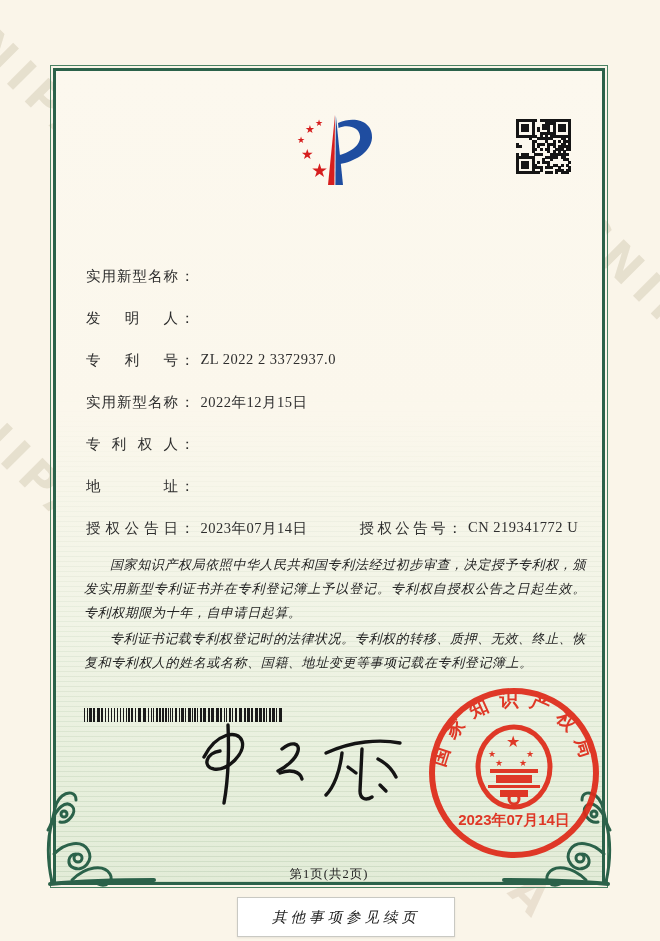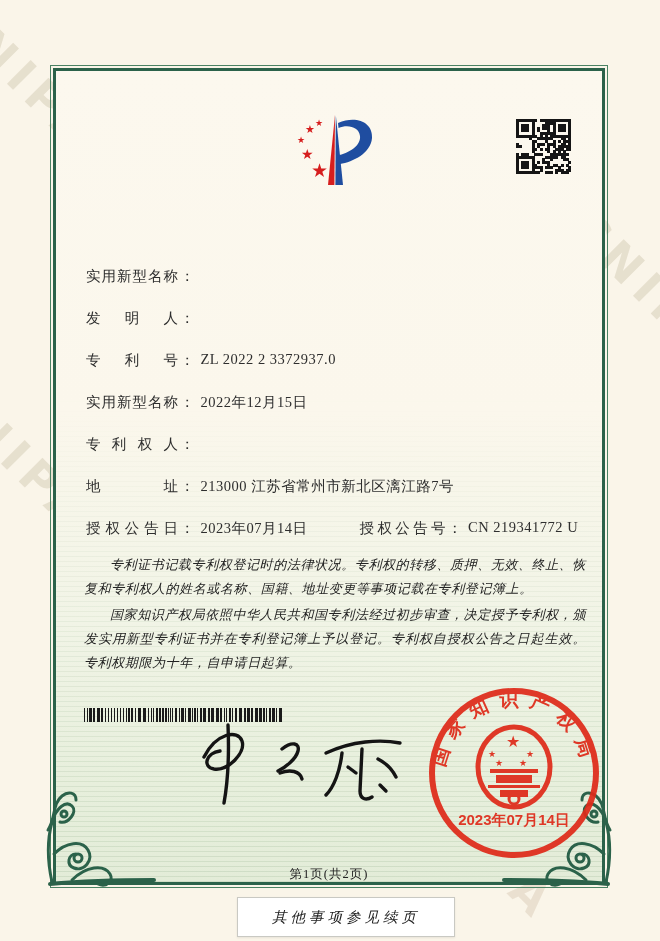--- a/index.html
+++ b/index.html
@@ -386,37 +386,36 @@
           <span class="colon">：</span>
           <span class="val">2022年12月15日</span>
       </div>
       <div class="frow">
         <span class="lbl">专利权人</span>
           <span class="colon">：</span>
       </div>
       <div class="frow">
         <span class="lbl">地址</span>
           <span class="colon">：</span>
-          <span class="val">213000 江苏省常州市新北区漓江路7号</span>
       </div>
       <div class="frow">
         <span class="lbl">授权公告日</span>
           <span class="colon">：</span>
           <span class="val">2023年07月14日</span>
         <span class="grant2">
           <span class="lbl" style="width:86px">授权公告号</span>
             <span class="colon">：</span>
             <span class="val">CN 219341772 U</span>
         </span>
       </div>
     </div>
 
     <div class="legal">
+      <p>国家知识产权局依照中华人民共和国专利法经过初步审查，决定授予专利权，颁发实用新型专利证书并在专利登记簿上予以登记。专利权自授权公告之日起生效。专利权期限为十年，自申请日起算。</p>
       <p>专利证书记载专利权登记时的法律状况。专利权的转移、质押、无效、终止、恢复和专利权人的姓名或名称、国籍、地址变更等事项记载在专利登记簿上。</p>
-      <p>国家知识产权局依照中华人民共和国专利法经过初步审查，决定授予专利权，颁发实用新型专利证书并在专利登记簿上予以登记。专利权自授权公告之日起生效。专利权期限为十年，自申请日起算。</p>
     </div>
 
     <div class="barcode">
         <div style="position: absolute; left: 0px; top: 0px; width: 1px; height: 100%; background: rgb(26, 26, 26);"></div>
         <div style="position: absolute; left: 3px; top: 0px; width: 1px; height: 100%; background: rgb(26, 26, 26);"></div>
         <div style="position: absolute; left: 5px; top: 0px; width: 3px; height: 100%; background: rgb(26, 26, 26);"></div>
         <div style="position: absolute; left: 9px; top: 0px; width: 2px; height: 100%; background: rgb(26, 26, 26);"></div>
         <div style="position: absolute; left: 13px; top: 0px; width: 3px; height: 100%; background: rgb(26, 26, 26);"></div>
         <div style="position: absolute; left: 17px; top: 0px; width: 2px; height: 100%; background: rgb(26, 26, 26);"></div>
         <div style="position: absolute; left: 21px; top: 0px; width: 1px; height: 100%; background: rgb(26, 26, 26);"></div>

